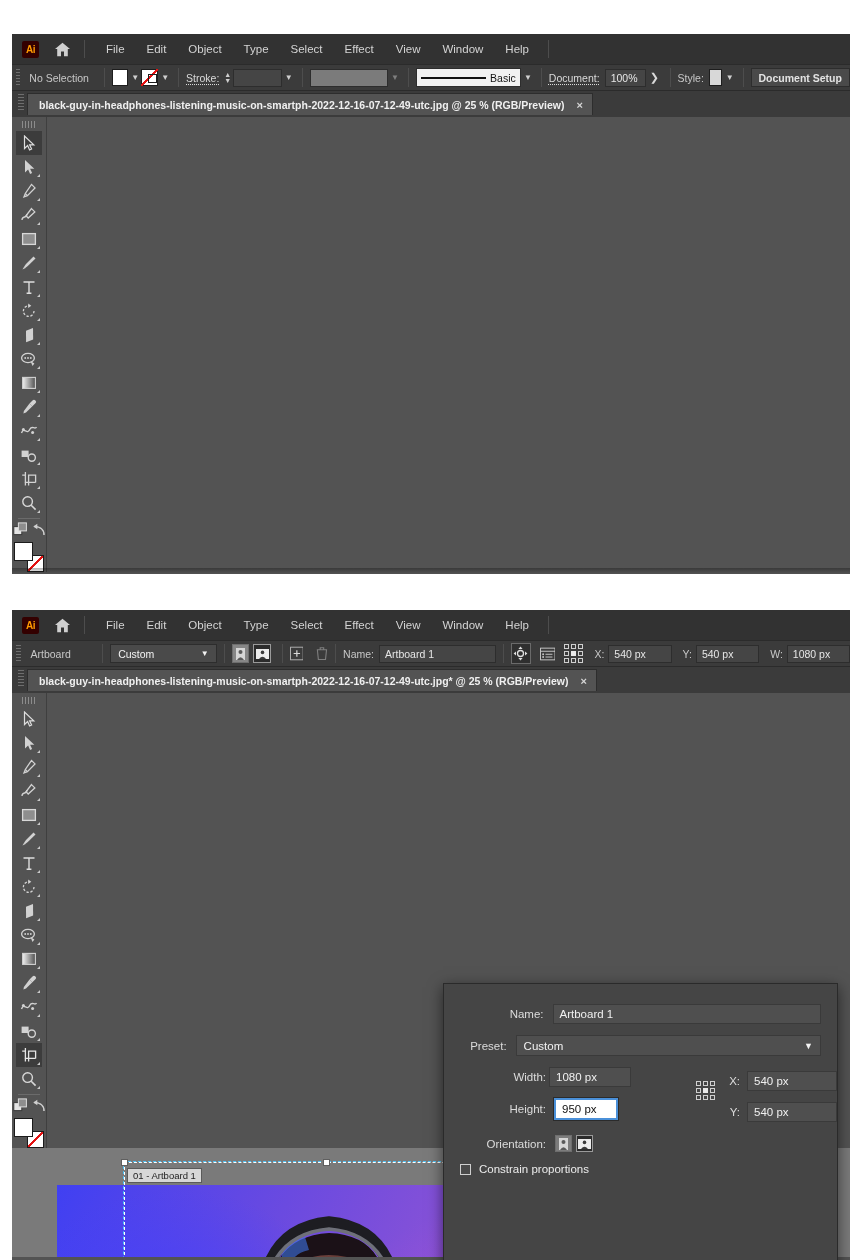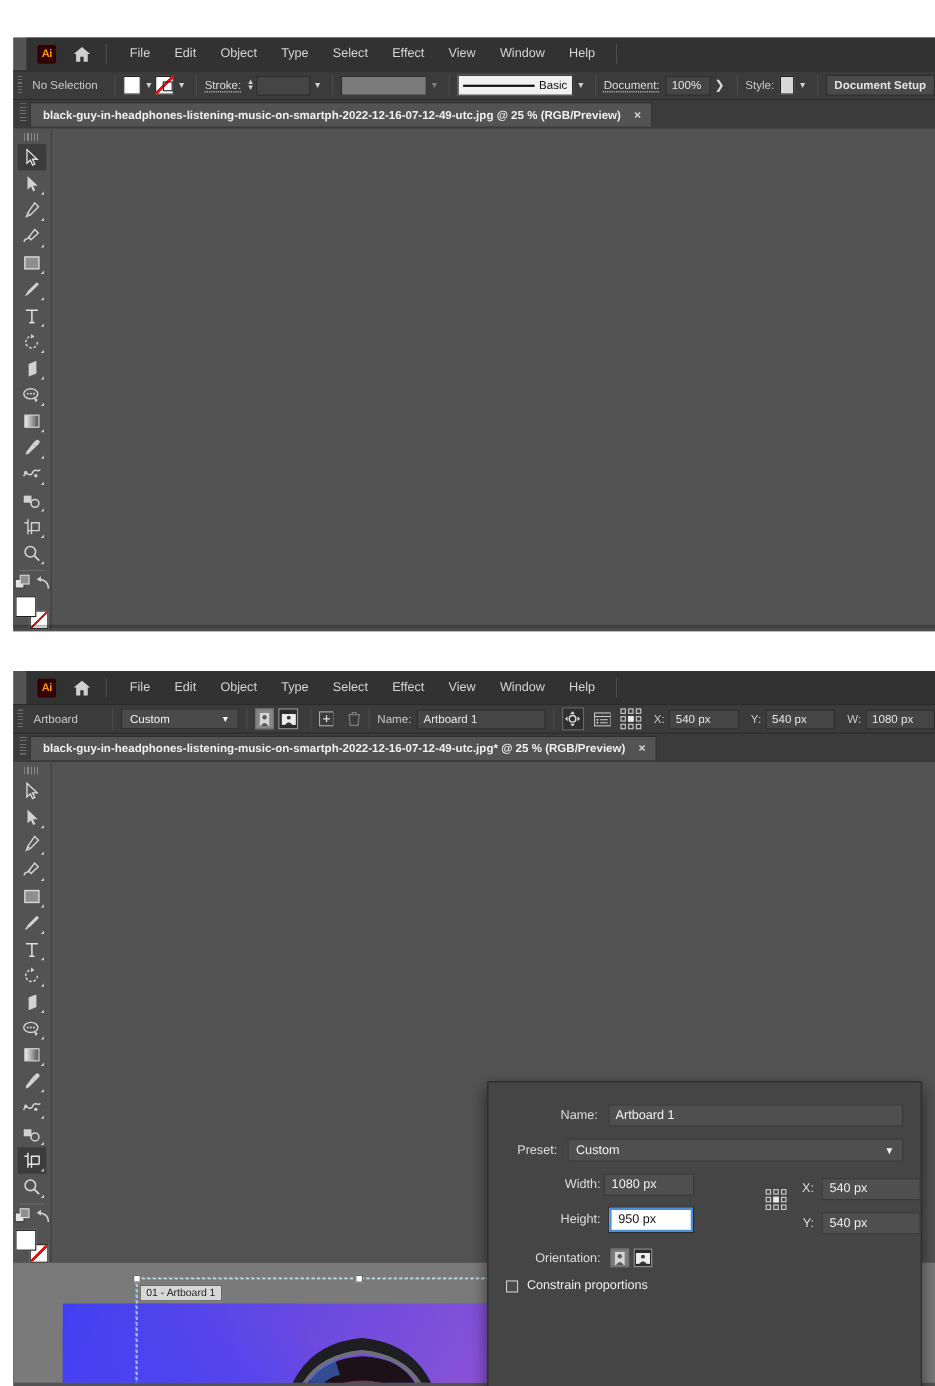--- a/index.html
+++ b/index.html
@@ -9,21 +9,21 @@
     background: #ffffff;
     font-family: "Liberation Sans", sans-serif;
     overflow: hidden;
   }
   .stage { position: relative; width: 850px; height: 1260px; background:#fff; }
 
   
   .ai-window { position: absolute; left: 12px; background: #535353; overflow: hidden; }
   .menubar {
     height: 30px; background: #323232; display:flex; align-items:center;
-    padding-left: 10px; gap: 0; margin-left: 12px;
+    padding-left: 10px; gap: 0;
   }
   .ai-logo {
     width: 17px; height: 17px; background:#330000; color:#ff9a00;
     font-size: 10px; font-weight: bold; display:flex; align-items:center;
     justify-content:center; border-radius:2px; letter-spacing:-0.5px;
   }
   .home-icon { margin-left: 13px; width: 20px; height: 20px; display:flex; align-items:center; justify-content:center; }
   .menu-sep { width:1px; height:18px; background:#4d4d4d; margin:0 10px 0 12px; }
   .menu-items { display:flex; gap:0; }
   .menu-item {
@@ -795,21 +795,21 @@
         </div>
 
         <div style="display:flex;">
           <div style="flex:0 0 232px;">
             <div class="row">
               <div class="lbl" style="width:86px; margin-right:3px;">Width:</div>
               <div class="dfield" style="width:82px;">1080 px</div>
             </div>
             <div class="row">
               <div class="lbl" style="width:86px; margin-right:8px;">Height:</div>
-              <div class="dfield focused" style="width:76px;">950 px</div>
+              <div class="dfield focused" style="width:64px;">950 px</div>
             </div>
           </div>
 
           <div style="display:flex; align-items:flex-start; padding-top:4px;">
             <div class="ref-grid" style="margin:10px 12px 0 4px;">
               <div class="ref-dot"></div>
                 <div class="ref-dot"></div>
                 <div class="ref-dot"></div>
               <div class="ref-dot"></div>
                 <div class="ref-dot on"></div>

